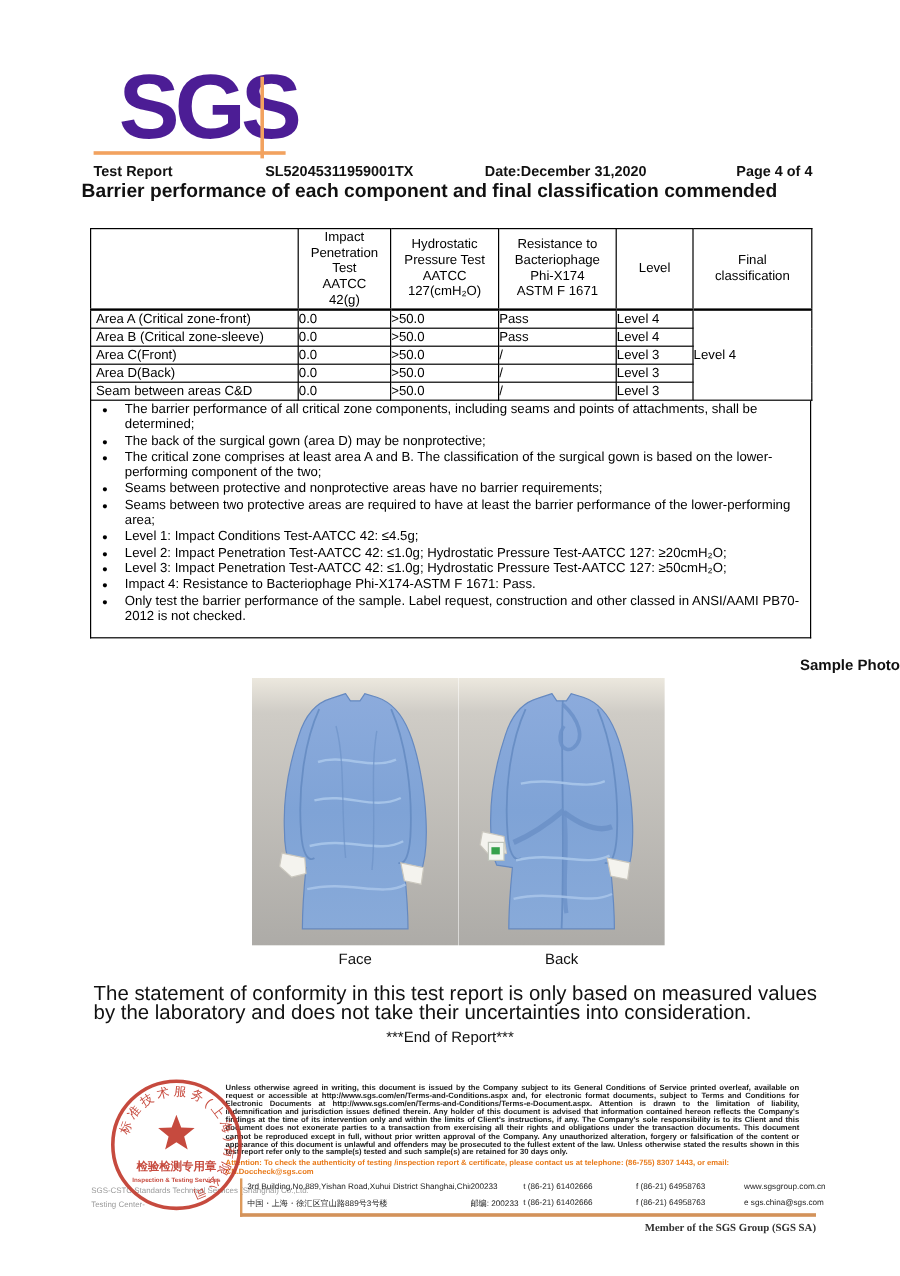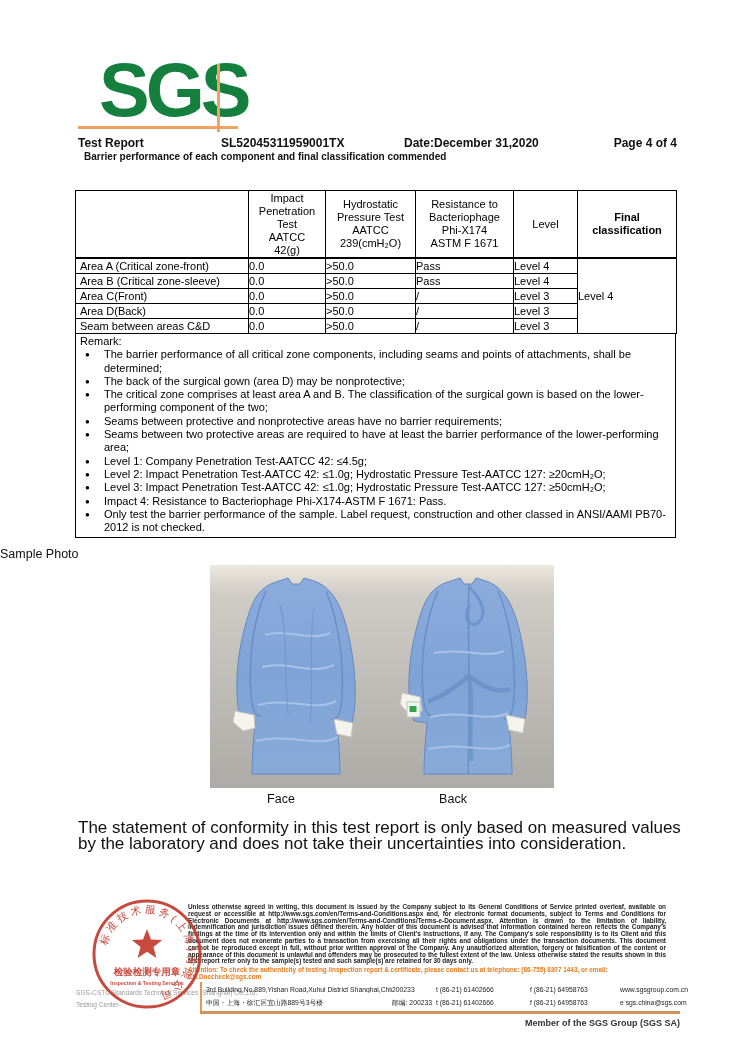--- a/index.html
+++ b/index.html
@@ -1,73 +1,73 @@
 <!DOCTYPE html>
 <html><head>
 <meta charset="utf-8">
 <style>
   html,body{margin:0;padding:0;background:#fff;}
   .page{position:relative;width:750px;height:1063px;background:#ffffff;
         font-family:"Liberation Sans",sans-serif;color:#111;overflow:hidden;}
 
   
   .logo{position:absolute;left:99px;top:54px;font-size:76px;font-weight:bold;
-        color:#15803d;letter-spacing:-4px;line-height:72px;}
+        color:#4c1d95;letter-spacing:-4px;line-height:72px;}
   .logo-hline{position:absolute;left:78px;top:126px;width:160px;height:3px;background:#f2a25f;}
   .logo-vline{position:absolute;left:217px;top:64px;width:3px;height:68px;background:#f2a25f;}
 
   
   .hdr{position:absolute;left:78px;top:136px;width:599px;height:14px;
        font-size:12px;font-weight:bold;}
   .hdr span{position:absolute;top:0;white-space:nowrap;}
   .h-lab{left:0;} .h-num{left:143px;} .h-date{left:326px;} .h-page{right:0;}
-  .hdr-sub{position:absolute;left:84px;top:151px;font-size:10px;font-weight:bold;white-space:nowrap;}
+  .hdr-sub{position:absolute;left:68px;top:151px;font-size:16px;font-weight:bold;white-space:nowrap;}
 
   
   .tblwrap{position:absolute;left:75px;top:190px;width:601px;}
   table{border-collapse:collapse;table-layout:fixed;width:601px;font-size:11px;color:#000;}
   th,td{border:1px solid #000;padding:0;overflow:hidden;}
   thead th{height:66px;font-weight:normal;text-align:center;vertical-align:middle;
            white-space:pre-line;line-height:13px;border-bottom:2.5px solid #000;}
-  thead th.bold{font-weight:bold;margin-top:44px;}
+  thead th.bold{font-weight:normal;margin-top:44px;}
   tbody td{height:14px;line-height:14px;}
   tbody td.lbl{text-align:left;padding-left:4px;}
 
   
   .remark{border:1px solid #000;border-top:none;width:591px;min-height:193px;
           padding:1px 4px 3px 4px;font-size:11px;line-height:13.3px;color:#000;}
   .r-item{position:relative;padding-left:24px;}
   .r-item::before{content:"\25CF";position:absolute;left:5px;top:0;font-size:8px;line-height:13.3px;}
 
   
-  .sample-title{position:absolute;left:0;top:547px;width:750px;text-align:left;
-                font-size:12.5px;font-weight:normal;}
+  .sample-title{position:absolute;left:0;top:547px;width:750px;text-align:right;
+                font-size:12.5px;font-weight:bold;}
   .photos{position:absolute;left:210px;top:565px;width:344px;height:223px;display:flex;}
   .photo{width:172px;height:223px;}
   .photo svg{display:block;}
-  .photo-labels{position:absolute;left:195px;top:792px;width:344px;display:flex;font-size:12.5px;}
+  .photo-labels{position:absolute;left:210px;top:792px;width:344px;display:flex;font-size:12.5px;}
   .pl{width:172px;text-align:center;}
 
   
   .statement{position:absolute;left:78px;top:820px;width:604px;font-size:17px;line-height:15.5px;}
   .endrep{position:absolute;left:0;top:857px;width:750px;text-align:center;font-size:12.5px;}
 
   
   .legal{position:absolute;left:188px;top:904px;width:478px;font-size:6.4px;line-height:6.8px;
          text-align:justify;color:#222;font-weight:bold;}
   .attn{position:absolute;left:188px;top:967px;width:478px;font-size:6.4px;line-height:6.9px;
         color:#e87a1a;font-weight:bold;}
   .addr{position:absolute;left:206px;top:983px;width:474px;font-size:6.8px;color:#222;}
   .arow{display:flex;height:13px;align-items:center;white-space:nowrap;}
   .a-addr{width:186px;overflow:hidden;} .a-postal{width:44px;} .a-tel{width:94px;}
   .a-fax{width:90px;} .a-site{width:60px;margin-left:auto;text-align:left;}
   .vline{position:absolute;left:200px;top:982px;width:2px;height:32px;background:#dd9a5b;}
   .hline{position:absolute;left:200px;top:1011px;width:480px;height:2.5px;background:#d3925a;}
   .member{position:absolute;left:380px;top:1018px;width:300px;text-align:right;
-          font-size:9px;font-weight:bold;color:#333;}
+          font-size:9px;font-weight:bold;color:#333;font-family:Liberation Serif, serif;}
   .company{position:absolute;left:76px;top:987px;font-size:6.6px;line-height:11.5px;color:#9b9b9b;white-space:nowrap;}
   .stamp{position:absolute;left:84px;top:895px;width:126px;height:122px;opacity:.92;}
 </style>
 </head>
 <body>
 
 <div class="page">
 
   <div class="logo">SGS</div>
   <div class="logo-hline"></div>
@@ -95,21 +95,21 @@
         <tr>
           <th></th>
           <th>Impact
 Penetration
 Test
 AATCC
 42(g)</th>
           <th>Hydrostatic
 Pressure Test
 AATCC
-239(cmH₂O)</th>
+127(cmH₂O)</th>
           <th>Resistance to
 Bacteriophage
 Phi-X174
 ASTM F 1671</th>
           <th>Level</th>
           <th class="bold">Final
 classification</th>
         </tr>
       </thead>
       <tbody>
@@ -146,27 +146,26 @@
           <td class="lbl">Seam between areas C&amp;D</td>
           <td>0.0</td>
           <td>&gt;50.0</td>
           <td>/</td>
           <td>Level 3</td>
         </tr>
       </tbody>
     </table>
 
     <div class="remark">
-      <div>Remark:</div>
       <div class="r-item">The barrier performance of all critical zone components, including seams and points of attachments, shall be determined;</div>
       <div class="r-item">The back of the surgical gown (area D) may be nonprotective;</div>
       <div class="r-item">The critical zone comprises at least area A and B. The classification of the surgical gown is based on the lower-performing component of the two;</div>
       <div class="r-item">Seams between protective and nonprotective areas have no barrier requirements;</div>
       <div class="r-item">Seams between two protective areas are required to have at least the barrier performance of the lower-performing area;</div>
-      <div class="r-item">Level 1: Company Penetration Test-AATCC 42: ≤4.5g;</div>
+      <div class="r-item">Level 1: Impact Conditions Test-AATCC 42: ≤4.5g;</div>
       <div class="r-item">Level 2: Impact Penetration Test-AATCC 42: ≤1.0g; Hydrostatic Pressure Test-AATCC 127: ≥20cmH₂O;</div>
       <div class="r-item">Level 3: Impact Penetration Test-AATCC 42: ≤1.0g; Hydrostatic Pressure Test-AATCC 127: ≥50cmH₂O;</div>
       <div class="r-item">Impact 4: Resistance to Bacteriophage Phi-X174-ASTM F 1671: Pass.</div>
       <div class="r-item">Only test the barrier performance of the sample. Label request, construction and other classed in ANSI/AAMI PB70-2012 is not checked.</div>
     </div>
   </div>
 
   <div class="sample-title">Sample Photo</div>
   <div class="photos">
     <div class="photo">
@@ -229,20 +228,21 @@
         <rect x="27.5" y="141" width="7" height="6" fill="#35a14b"></rect>
       </svg>
     </div>
   </div>
   <div class="photo-labels">
     <span class="pl">Face</span>
     <span class="pl">Back</span>
   </div>
 
   <div class="statement">The statement of conformity in this test report is only based on measured values by the laboratory and does not take their uncertainties into consideration.</div>
+  <div class="endrep">***End of Report***</div>
 
   <div class="legal">Unless otherwise agreed in writing, this document is issued by the Company subject to its General Conditions of Service printed overleaf, available on request or accessible at http://www.sgs.com/en/Terms-and-Conditions.aspx and, for electronic format documents, subject to Terms and Conditions for Electronic Documents at http://www.sgs.com/en/Terms-and-Conditions/Terms-e-Document.aspx. Attention is drawn to the limitation of liability, indemnification and jurisdiction issues defined therein. Any holder of this document is advised that information contained hereon reflects the Company's findings at the time of its intervention only and within the limits of Client's instructions, if any. The Company's sole responsibility is to its Client and this document does not exonerate parties to a transaction from exercising all their rights and obligations under the transaction documents. This document cannot be reproduced except in full, without prior written approval of the Company. Any unauthorized alteration, forgery or falsification of the content or appearance of this document is unlawful and offenders may be prosecuted to the fullest extent of the law. Unless otherwise stated the results shown in this test report refer only to the sample(s) tested and such sample(s) are retained for 30 days only.</div>
   <div class="attn">Attention: To check the authenticity of testing /inspection report &amp; certificate, please contact us at telephone: (86-755) 8307 1443, or email: CN.Doccheck@sgs.com</div>
 
   <div class="company">
     <div>SGS-CSTC Standards Technical Services (Shanghai) Co.,Ltd.</div>
     <div>Testing Center-</div>
   </div>
 
   <svg class="stamp" viewBox="0 0 126 122">

